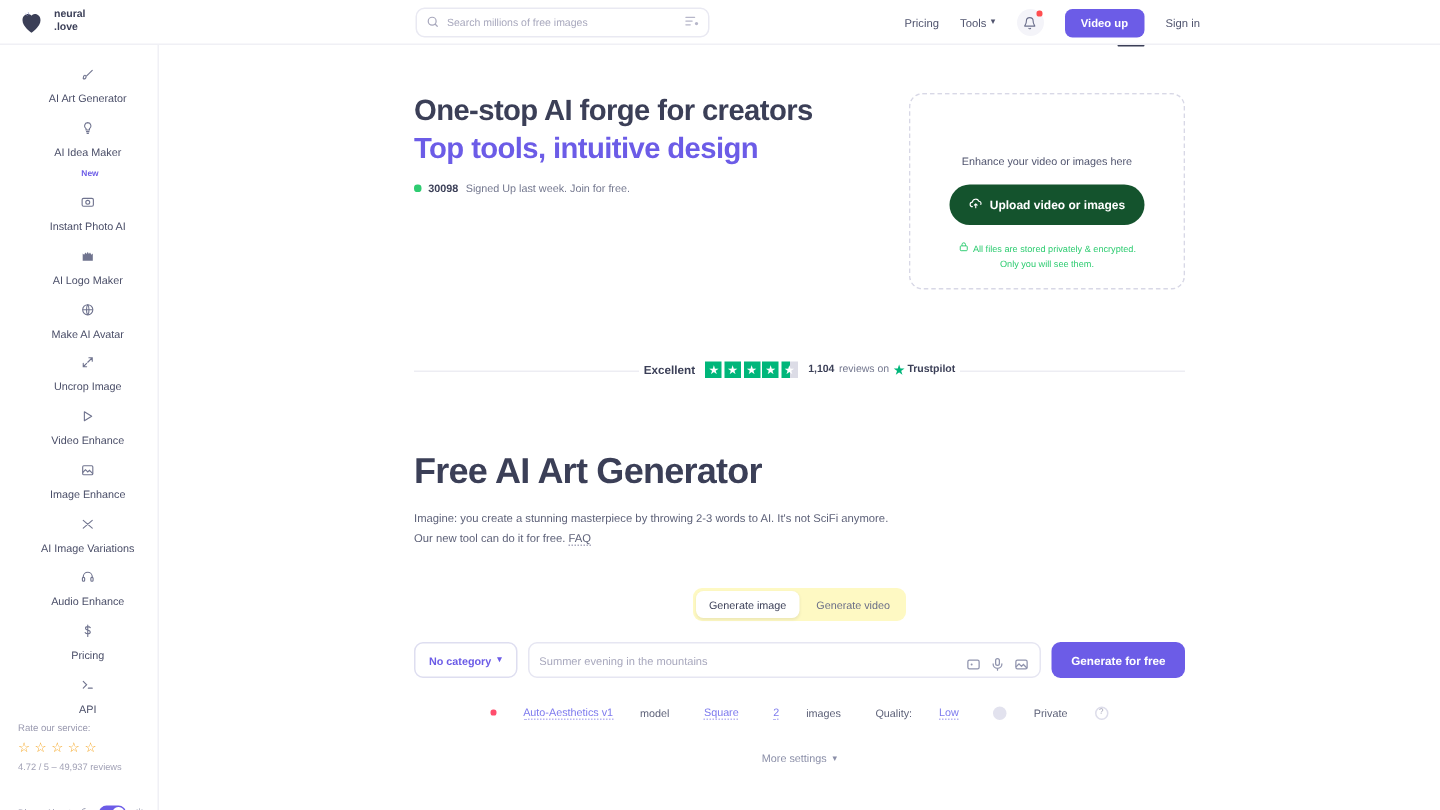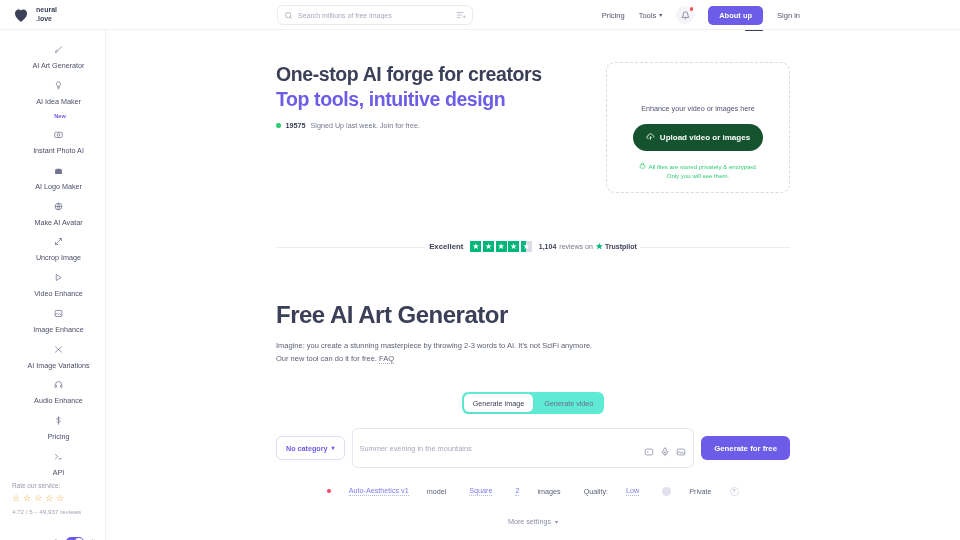--- a/index.html
+++ b/index.html
@@ -162,38 +162,38 @@
   
   .gen { margin-top: 49px; }
   .h2 {
     font-size: 24px; font-weight: 700; color: #3b3f57; letter-spacing: -0.5px;
   }
   .gen-desc { margin-top: 11px; font-size: 7.5px; color: #5e6279; line-height: 12.5px; }
   .faq-link { color: #5e6279; border-bottom: 1px dotted #a9a9bd; cursor: pointer; }
 
   .seg-wrap { display: flex; justify-content: center; margin-top: 27px; }
   .seg {
-    background: #5eead4; border-radius: 6px; padding: 2px; display: flex; gap: 2px;
+    background: #fef9c3; border-radius: 6px; padding: 2px; display: flex; gap: 2px;
   }
   .seg-btn {
     font-size: 7.2px; color: #6a6e87; padding: 4.5px 9px; border-radius: 5px;
     cursor: pointer; border: 0; background: transparent;
     font-family: "Liberation Sans", sans-serif;
   }
   .seg-btn.active { background: #fff; color: #3b3f57; box-shadow: 0 1px 2px rgba(0,0,0,.07); }
 
   .prompt-row { display: flex; align-items: center; gap: 7px; margin-top: 14px; }
   .cat-pill {
     border: 1px solid #dedef0; border-radius: 6px; height: 24px;
     display: flex; align-items: center; gap: 4px; padding: 0 9px;
     font-size: 7.2px; color: #6c5ce7; font-weight: 600; cursor: pointer;
     white-space: nowrap;
   }
   .prompt-box {
-    flex: 1; height: 40px; border: 1px solid #e6e6f2; border-radius: 6px;
+    flex: 1; height: 24px; border: 1px solid #e6e6f2; border-radius: 6px;
     display: flex; align-items: center; padding: 0 7px; gap: 6px; background: #fff;
   }
   .prompt-input {
     flex: 1; border: 0; outline: 0; font-size: 7.4px; color: #9a9ab0;
     font-family: "Liberation Sans", sans-serif; background: transparent;
   }
   .prompt-input::placeholder { color: #a8a8bd; }
   .pi { width: 10px; height: 10px; color: #8f93ad; cursor: pointer; flex: 0 0 10px; }
   .btn-generate {
     background: #6c5ce7; color: #fff; border: 0; border-radius: 6px;
@@ -263,21 +263,21 @@
       <span>Tools</span>
       <span class="chev">▾</span>
     </span>
     <span class="bell">
       <svg viewBox="0 0 24 24" width="9" height="9" fill="none" stroke="#6b6f8c" stroke-width="2">
           <path d="M18 8a6 6 0 10-12 0c0 7-3 7-3 9h18c0-2-3-2-3-9" stroke-linejoin="round"></path>
           <path d="M10.5 21a2 2 0 003 0" stroke-linecap="round"></path>
         </svg>
       <span class="bell-dot"></span>
     </span>
-    <button class="btn-signup">About up</button>
+    <button class="btn-signup">Video up</button>
     <span class="nav-link">Sign in</span>
   </div>
 </div>
 
 <div class="shell">
 
   <div class="sidebar">
     <div class="side-item">
       <span class="side-ico">
           <svg viewBox="0 0 24 24" width="9" height="9" fill="none" stroke="#70748f" stroke-width="2">
@@ -411,21 +411,21 @@
     <div class="wrap">
 
       <div class="hero">
         <div class="hero-left">
           <div class="h1">
             <span>One-stop AI forge for creators</span><br>
             <span class="h1-accent">Top tools, intuitive design</span>
           </div>
           <div class="signup-line">
             <span class="dot-green"></span>
-            <span class="signup-num">19575</span>
+            <span class="signup-num">30098</span>
             <span>Signed Up last week. Join for free.</span>
           </div>
         </div>
 
         <div class="dropzone">
           <div class="dz-title">Enhance your video or images here</div>
           <button class="btn-upload">
             <span>
               <svg viewBox="0 0 24 24" width="9" height="9" fill="none" stroke="#fff" stroke-width="2" stroke-linecap="round" stroke-linejoin="round">
                   <path d="M6 18a4 4 0 010-8 6 6 0 0111.5-1.5A3.8 3.8 0 0121 14"></path>

